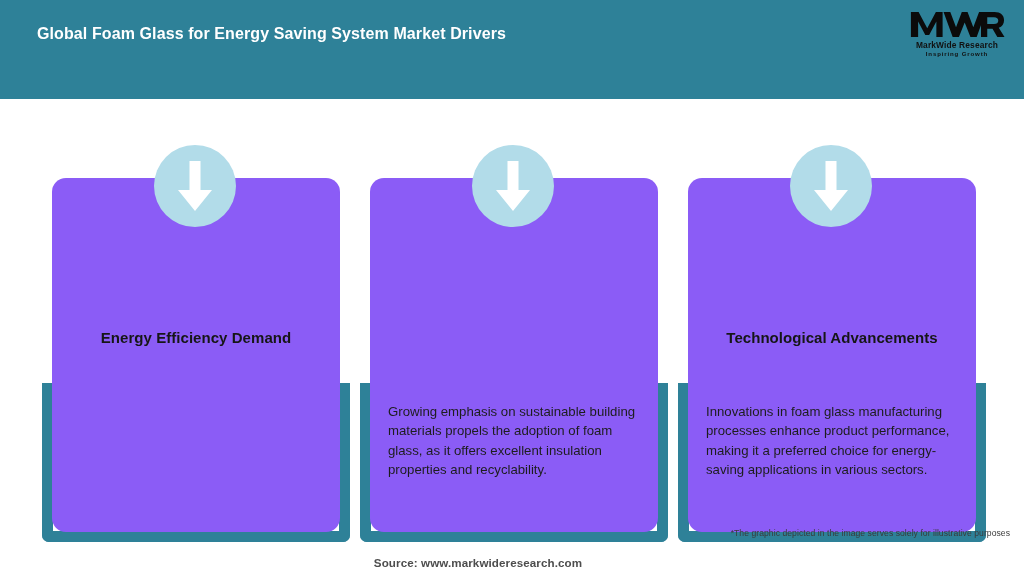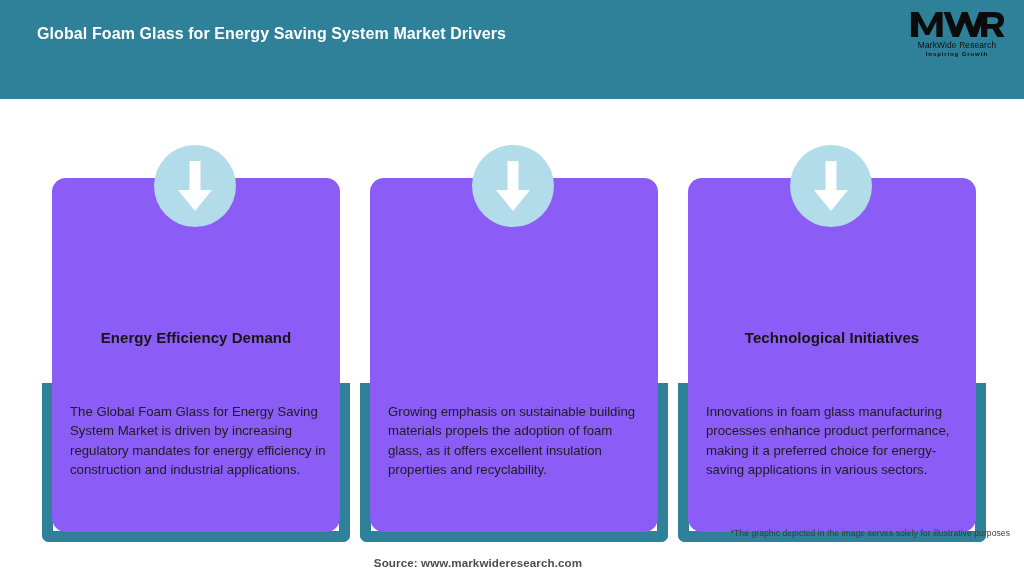--- a/index.html
+++ b/index.html
@@ -46,21 +46,21 @@
     user-select: none;
   }
   .logo-mark {
     width: 96px;
     height: 30px;
     margin: 0 auto;
     display: block;
   }
   .logo-name {
     font-size: 8.4px;
-    font-weight: normal;
+    font-weight: bold;
     color: #111111;
     letter-spacing: 0.15px;
     line-height: 10px;
     margin-top: 1px;
   }
   .logo-tagline {
     font-size: 6.1px;
     font-weight: bold;
     color: #111111;
     letter-spacing: 0.85px;
@@ -194,21 +194,20 @@
     <div class="logo-tagline">Inspiring Growth</div>
   </div>
 </div>
 
 <div class="cards">
 
   <div class="card-slot slot-1">
     <div class="u-frame"></div>
     <div class="card">
       <div class="card-title">Energy Efficiency Demand</div>
-      <div class="card-body">The Global Foam Glass for Energy Saving System Market is driven by increasing regulatory mandates for energy efficiency in construction and industrial applications.</div>
     </div>
     <div class="badge">
       <svg viewBox="0 0 40 54" aria-hidden="true">
         <path d="M14.5 2 L25.5 2 L25.5 31 L37 31 L20 52 L3 31 L14.5 31 Z" fill="#ffffff"></path>
       </svg>
     </div>
   </div>
 
   <div class="card-slot slot-2">
     <div class="u-frame"></div>
@@ -218,21 +217,21 @@
     <div class="badge">
       <svg viewBox="0 0 40 54" aria-hidden="true">
         <path d="M14.5 2 L25.5 2 L25.5 31 L37 31 L20 52 L3 31 L14.5 31 Z" fill="#ffffff"></path>
       </svg>
     </div>
   </div>
 
   <div class="card-slot slot-3">
     <div class="u-frame"></div>
     <div class="card">
-      <div class="card-title">Technological Initiatives</div>
+      <div class="card-title">Technological Advancements</div>
       <div class="card-body">Innovations in foam glass manufacturing processes enhance product performance, making it a preferred choice for energy-saving applications in various sectors.</div>
     </div>
     <div class="badge">
       <svg viewBox="0 0 40 54" aria-hidden="true">
         <path d="M14.5 2 L25.5 2 L25.5 31 L37 31 L20 52 L3 31 L14.5 31 Z" fill="#ffffff"></path>
       </svg>
     </div>
   </div>
 
 </div>

